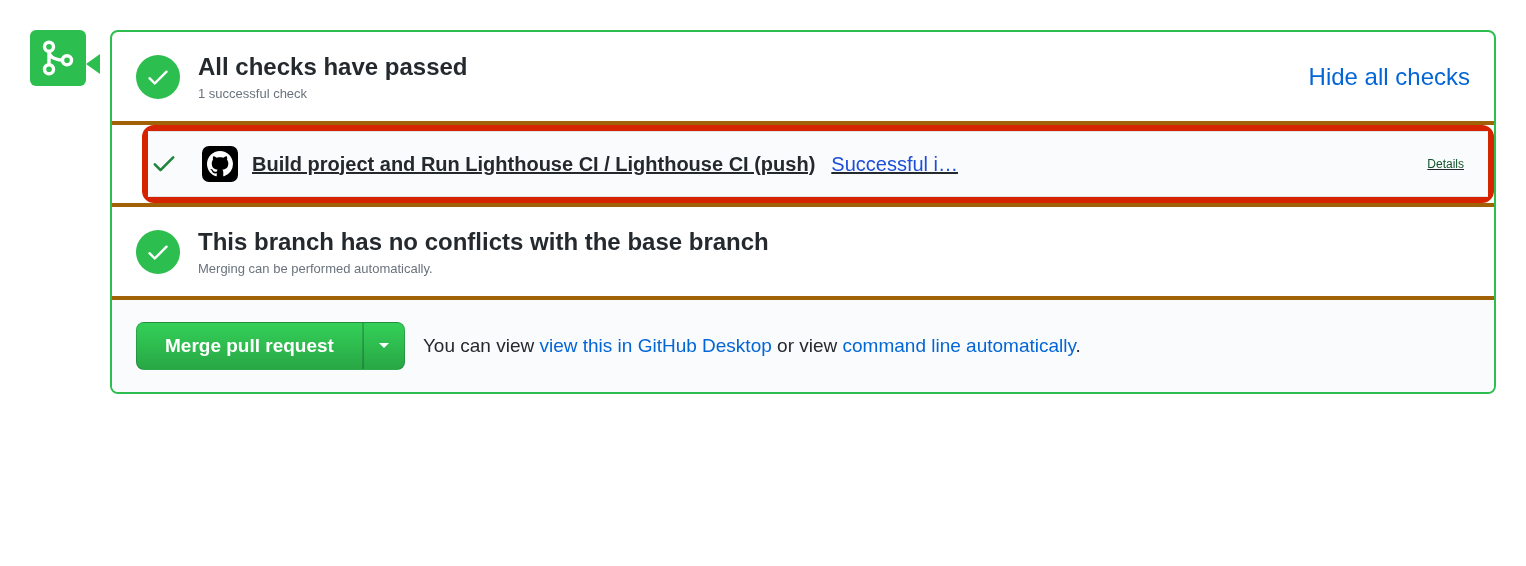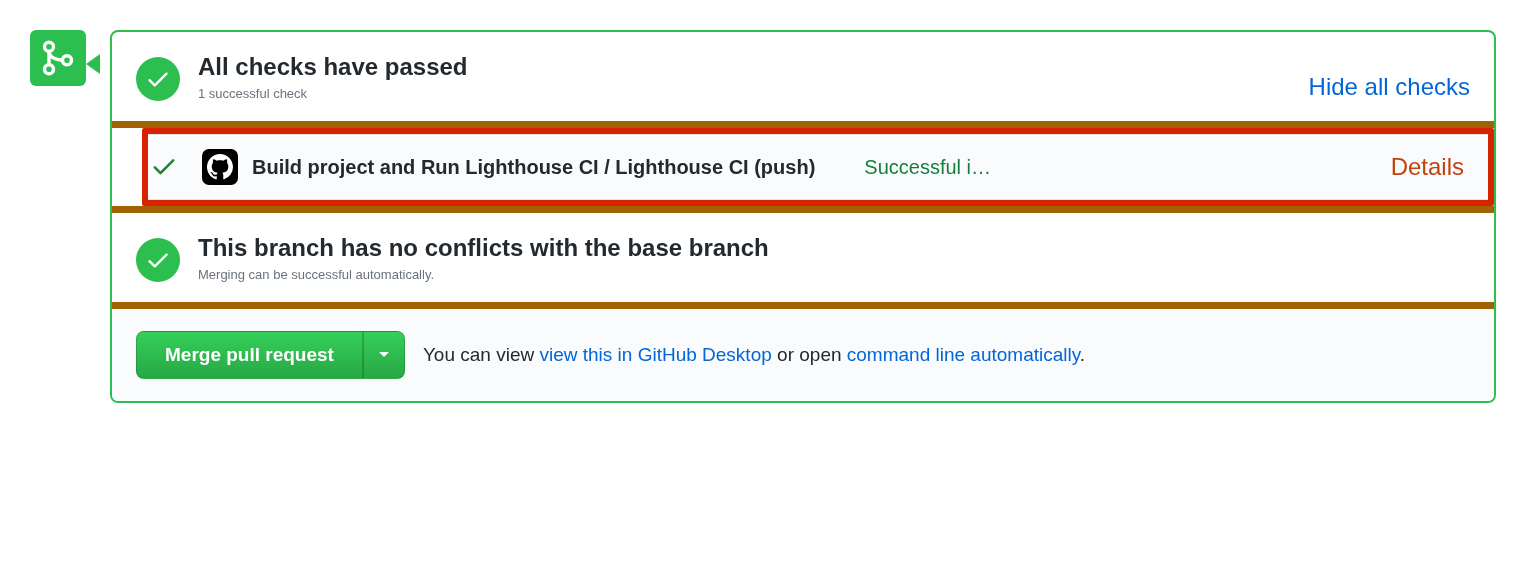--- a/index.html
+++ b/index.html
@@ -40,23 +40,23 @@
   }
   .badge svg { width: 36px; height: 36px; }
   .panel {
     flex: 1;
     border: 2px solid #2cbe4e;
     border-radius: 8px;
     overflow: hidden;
   }
   .section {
     padding: 20px 24px;
-    border-bottom: 7px solid #a16207;
-    display: flex;
-    align-items: flex-end;
+    border-bottom: 4px solid #a16207;
+    display: flex;
+    align-items: center;
   }
   .section.checks-list { padding: 0; }
   .section:last-child { border-bottom: 0; }
   .status-circle {
     width: 44px; height: 44px;
     border-radius: 50%;
     background: #2cbe4e;
     display: flex;
     align-items: center;
     justify-content: center;
@@ -78,22 +78,23 @@
   }
   .section-action {
     color: #0366d6;
     font-size: 24px;
     cursor: pointer;
     margin-left: 12px;
     white-space: nowrap;
   }
   .check-row-wrap {
     border: 6px solid #d62400;
-    border-radius: 2px;
+    border-radius: 12px;
     margin: 0 0 0 30px;
+    text-decoration: underline;
   }
   .check-row {
     display: flex;
     align-items: center;
     padding: 14px 18px;
     background: #fafbfc;
     border-top: 1px solid #e1e4e8;
     border-bottom: 1px solid #e1e4e8;
   }
   .check-mark {
@@ -119,31 +120,30 @@
     font-size: 20px;
     font-weight: 600;
     color: #24292e;
     margin-right: 16px;
     white-space: nowrap;
     overflow: hidden;
     text-overflow: ellipsis;
   }
   .check-status {
     font-size: 20px;
-    color: #15803d;
+    color: #1d4ed8;
     white-space: nowrap;
     overflow: hidden;
     text-overflow: ellipsis;
     flex-shrink: 1;
-    margin-left: 33px;
   }
   .check-row .spacer { flex: 1; }
   .details-link {
-    color: #c2410c;
-    font-size: 24px;
+    color: #14532d;
+    font-size: 12px;
     cursor: pointer;
     margin-left: 36px;
     margin-right: 6px;
   }
   .merge-section {
     background: #fafbfc;
     padding: 22px 24px;
     display: flex;
     align-items: center;
   }
@@ -225,32 +225,32 @@
     </div>
 
     <div class="section">
       <div class="status-circle">
         <svg viewBox="0 0 16 16" fill="#fff">
             <path d="M13.78 4.22a.75.75 0 010 1.06l-7.25 7.25a.75.75 0 01-1.06 0L2.22 9.28a.75.75 0 011.06-1.06L6 10.94l6.72-6.72a.75.75 0 011.06 0z"></path>
           </svg>
       </div>
       <div class="section-body">
         <div class="section-title">This branch has no conflicts with the base branch</div>
-        <div class="section-sub">Merging can be successful automatically.</div>
+        <div class="section-sub">Merging can be performed automatically.</div>
       </div>
     </div>
 
     <div class="merge-section">
       <div class="btn-group">
         <button class="btn btn-main">Merge pull request</button>
         <button class="btn btn-caret">
           <svg viewBox="0 0 12 8" fill="#fff">
               <path d="M1 1l5 5 5-5z"></path>
             </svg>
         </button>
       </div>
       <span class="merge-text">
-        <span>You can view </span><a>view this in GitHub Desktop</a><span> or open </span><a>command line automatically</a><span>.</span>
+        <span>You can view </span><a>view this in GitHub Desktop</a><span> or view </span><a>command line automatically</a><span>.</span>
       </span>
     </div>
 
   </div>
 </div>
 
 </body></html>

